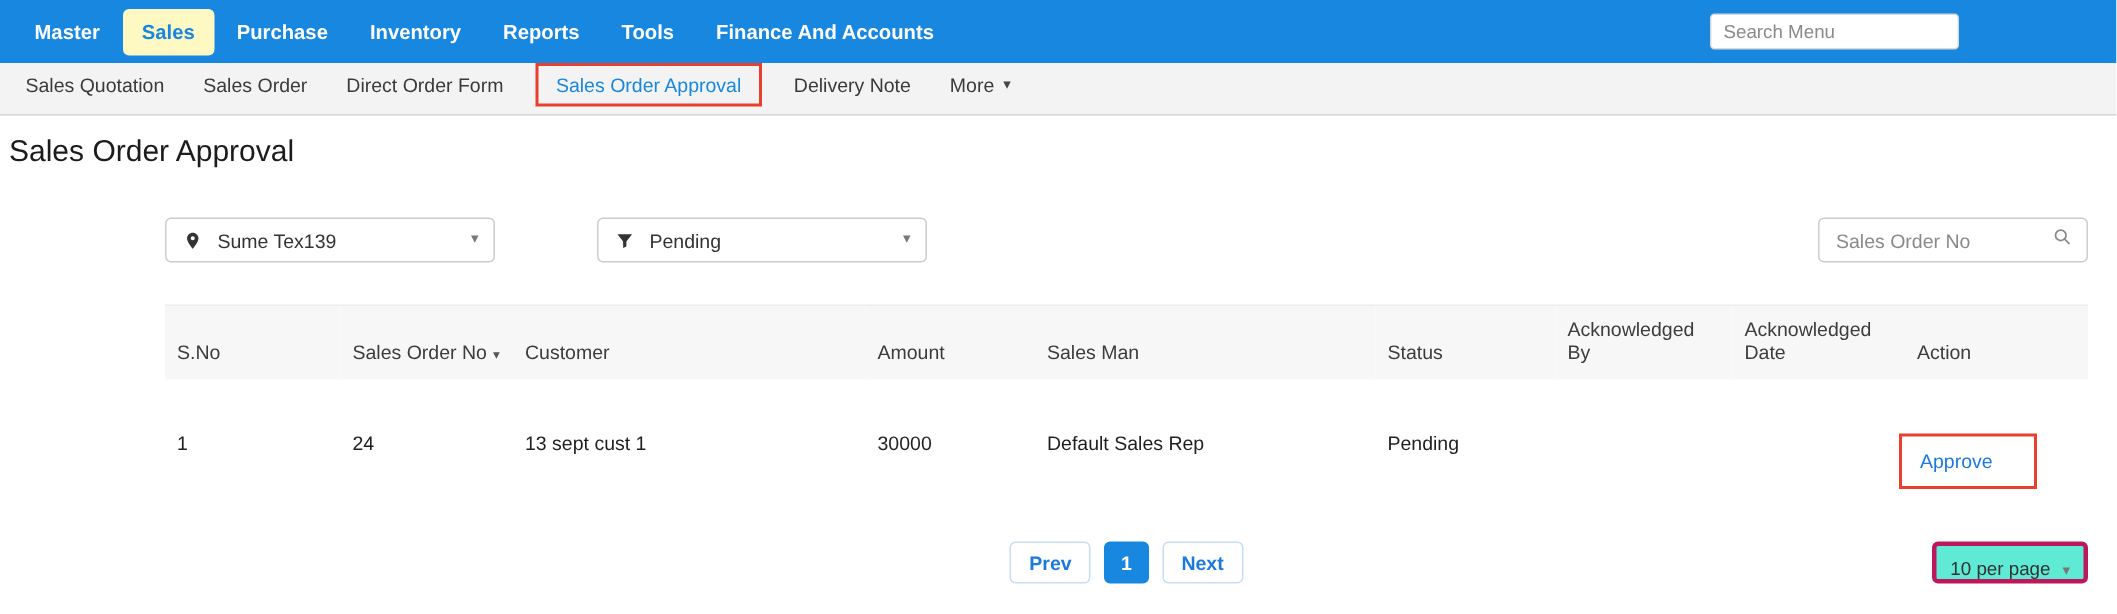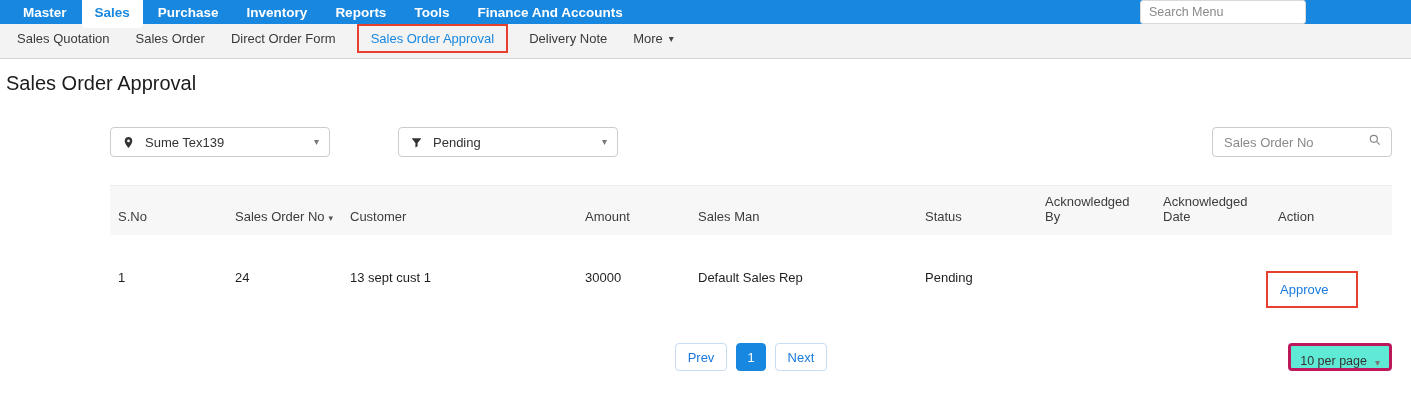--- a/index.html
+++ b/index.html
@@ -3,24 +3,24 @@
 <meta charset="utf-8">
 <style>
   :root { --accent:#1787e0; --annotation:#e8402e; }
   * { box-sizing:border-box; }
   body {
     margin:0; width:1411px; height:409px; overflow:hidden;
     font-family:"Liberation Sans", sans-serif; background:#fff;
   }
 
   
-  .topnav { background:var(--accent); height:24px; display:flex; align-items:center; padding-left:10px; }
+  .topnav { background:var(--accent); height:42px; display:flex; align-items:center; padding-left:10px; }
   .topnav-items { display:flex; align-items:center; gap:2px; }
   .topnav-item { color:#fff; font-size:13.5px; font-weight:700; padding:8px 13px; border-radius:4px; text-decoration:none; cursor:pointer; white-space:nowrap; }
-  .topnav-item.active { background:#ffffff; color:var(--accent); }
+  .topnav-item.active { background:#fef9c3; color:var(--accent); }
   .menu-search { margin-left:auto; margin-right:105px; width:166px; height:24px; border:1px solid #d9d9d9; border-radius:3px; padding:0 8px; font-size:12.5px; font-family:inherit; color:#b91c1c; outline:none; }
   .menu-search::placeholder { color:#8a8a8a; }
 
   
   .subnav { background:#f3f3f3; border-bottom:1px solid #d6d6d6; height:35px; display:flex; align-items:flex-start; padding:0 4px; }
   .subnav-item { color:#3a3a3a; font-size:13px; padding:7px 13px; text-decoration:none; cursor:pointer; display:inline-flex; align-items:center; gap:6px; white-space:nowrap; }
   .subnav-item.active { color:var(--accent); padding:0 2px; }
   .annotation-box { border:2px solid var(--annotation); padding:5px 10px; margin:0 8px; display:inline-flex; align-items:center; }
   .caret { font-size:10px; color:#777; line-height:1; }
   .caret.dark { color:#444; }
@@ -43,21 +43,21 @@
   
   .approval-table { width:100%; border-collapse:collapse; table-layout:fixed; margin-top:28px; font-size:13px; }
   .approval-table thead th { background:#f7f7f7; font-weight:400; color:#3c3c3c; text-align:left; vertical-align:bottom; padding:8px 8px 11px 8px; border-top:1px solid #ececec; }
   .approval-table tbody td { padding:12px 8px; color:#1f1f1f; vertical-align:middle; }
   .sort-caret { font-size:9px; color:#555; margin-left:4px; }
   .approve-annotation { display:inline-block; border:2px solid var(--annotation); padding:9px 28px 9px 12px; margin-left:-12px;margin-top:24px; }
   .approve-link { color:#1a7ae0; font-size:13px; text-decoration:none; cursor:pointer; }
 
   
   .pagination-row { margin-top:22px; position:relative; display:flex; align-items:center; justify-content:center; gap:9px; height:30px; }
-  .page-btn { height:28px; padding:0 12px; display:inline-flex; align-items:center; background:#fff; border:1px solid #c7dcf5; border-radius:4px; color:#1a7ae0; font-size:13px; font-family:inherit; cursor:pointer; }
+  .page-btn { height:28px; padding:0 12px; display:inline-flex; align-items:center; background:#fff; border:1px solid #c7dcf5; border-radius:4px; color:#1a7ae0; font-size:13px; font-family:inherit; cursor:pointer;font-weight:bold; }
   .page-btn.current { background:var(--accent); color:#fff; border-color:var(--accent); padding:0 10px; }
   .per-page { position:absolute; right:0; top:1px; height:28px; border:3px solid #be185d; border-radius:4px; background:#5eead4; display:flex; align-items:flex-end; gap:8px; padding:0 9px; font-size:12.5px; color:#333; cursor:pointer; }
 </style>
 </head>
 <body>
 
 <header class="topnav">
   <nav class="topnav-items">
     <a class="topnav-item">Master</a>
     <a class="topnav-item active">Sales</a>

